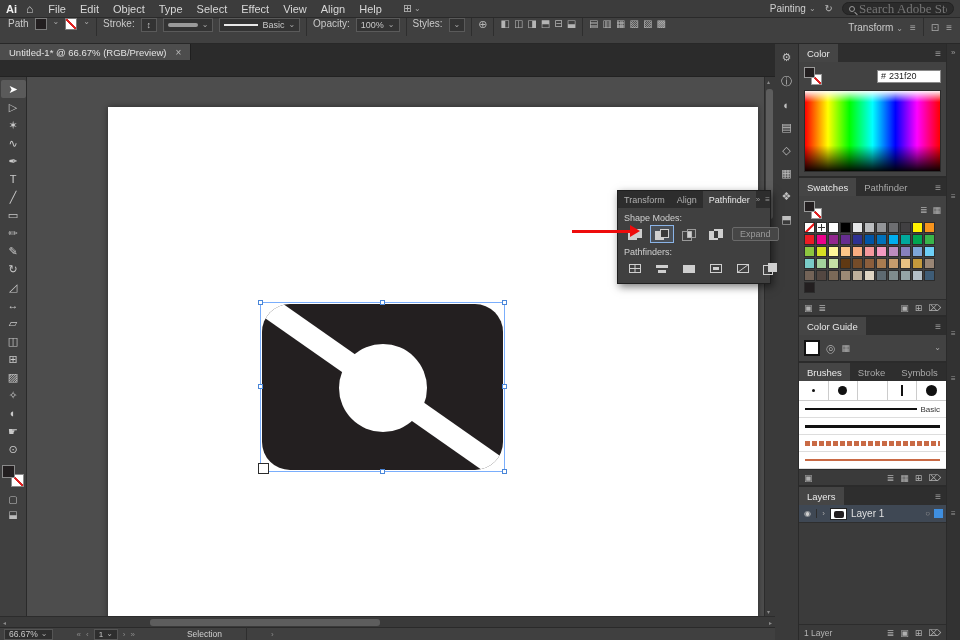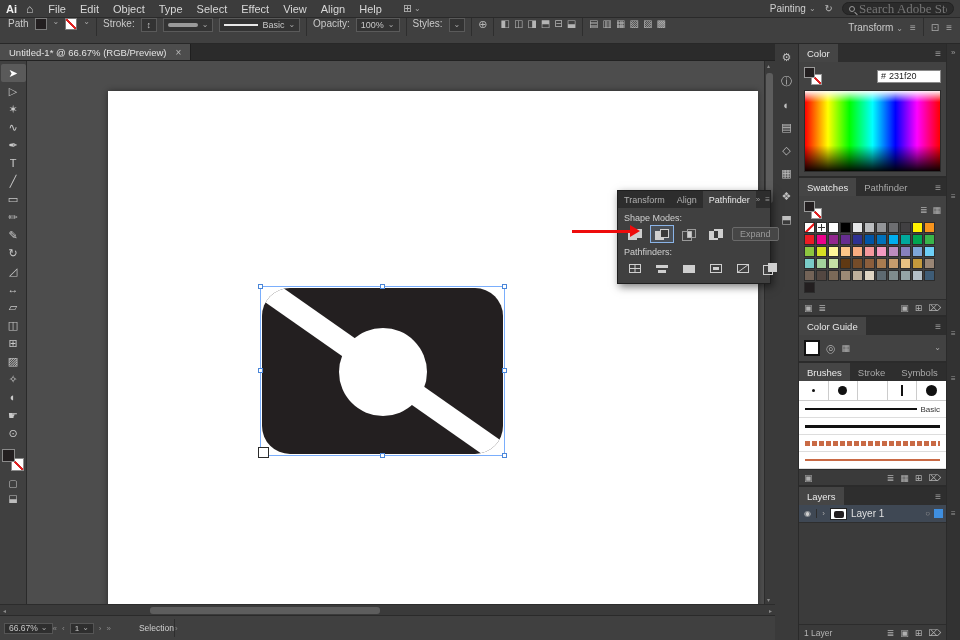--- a/index.html
+++ b/index.html
@@ -28,21 +28,21 @@
 .cb-swatch.stroke{background-color:#fff;background-image:linear-gradient(45deg,transparent 42%,#d22 42%,#d22 58%,transparent 58%)}
 .cb-box{height:14px;background:#333;border:1px solid #5a5a5a;display:flex;align-items:center;padding:0 4px;gap:4px;font-size:9px}
 .stepbox{width:16px;justify-content:center}
 .profline{width:30px;height:4px;background:#9a9a9a;border-radius:2px}
 .brushline{width:34px;height:2px;background:#e8e8e8}
 .icl{display:flex;gap:4px;color:#b5b5b5;font-size:10px}
 .cb-right{margin-left:auto;display:flex;align-items:center;gap:7px}
 
 .workarea{flex:1;display:flex;min-height:0}
 .doccol{width:775px;display:flex;flex-direction:column;min-height:0}
-.tabbar{height:17px;background:#2b2b2b;display:flex;align-items:flex-start;border-bottom:1px solid #222;flex:none}
+.tabbar{height:33px;background:#2b2b2b;display:flex;align-items:flex-start;border-bottom:1px solid #222;flex:none}
 .doctab{height:16px;background:#4d4d4d;color:#e3e3e3;font-size:9.5px;display:flex;align-items:center;gap:9px;padding:0 9px;border-right:1px solid #1f1f1f}
 .doctab .close{color:#bbb;font-size:10px}
 
 .docbody{flex:1;display:flex;min-height:0}
 .toolbar{width:27px;background:#404040;border-right:1px solid #2a2a2a;display:flex;flex-direction:column;align-items:center;padding-top:3px;flex:none}
 .tools{display:flex;flex-direction:column;align-items:center}
 .tool{width:25px;height:18px;display:flex;align-items:center;justify-content:center;font-size:11px;color:#c9c9c9}
 .tool:first-of-type{background:#5a5a5a;border-radius:2px;color:#fff}
 .fswrap{position:relative;width:22px;height:22px;margin-top:7px;flex:none}
 .fsw-stroke{position:absolute;right:0;bottom:0;width:13px;height:13px;border:1px solid #8a8a8a;background-color:#fff;background-image:linear-gradient(45deg,transparent 42%,#d22 42%,#d22 58%,transparent 58%)}
@@ -58,21 +58,21 @@
 .h{position:absolute;width:5px;height:5px;background:#fff;border:1px solid #4a86d8}
 .h.nw{left:-3px;top:-3px}.h.n{left:calc(50% - 3px);top:-3px}.h.ne{right:-3px;top:-3px}
 .h.w{left:-3px;top:calc(50% - 3px)}.h.e{right:-3px;top:calc(50% - 3px)}
 .h.sw{left:-3px;bottom:-3px}.h.s{left:calc(50% - 3px);bottom:-3px}.h.se{right:-3px;bottom:-3px}
 .vscroll{position:absolute;right:0;top:0;bottom:0;width:11px;background:#3a3a3a;border-left:1px solid #2c2c2c;font-size:6px;color:#8a8a8a;text-align:center}
 .vscroll .up{position:absolute;top:1px;left:2px}.vscroll .dn{position:absolute;bottom:1px;left:2px}
 .vthumb{position:absolute;top:12px;right:2px;width:7px;height:130px;background:#5d5d5d;border-radius:3px}
 .hscroll{height:11px;background:#3a3a3a;border-top:1px solid #2c2c2c;position:relative;display:flex;align-items:center;justify-content:space-between;padding:0 3px;font-size:6px;color:#8a8a8a;flex:none}
 .hthumb{position:absolute;left:150px;width:230px;height:7px;top:2px;background:#5d5d5d;border-radius:3px}
 
-.statusbar{height:13px;background:#404040;display:flex;align-items:center;gap:0;padding:12px 4px;font-size:8.5px;color:#c9c9c9;border-top:1px solid #2a2a2a;flex:none}
+.statusbar{height:13px;background:#404040;display:flex;align-items:center;gap:24px;padding:0 4px;font-size:8.5px;color:#c9c9c9;border-top:1px solid #2a2a2a;flex:none}
 .sbox{background:#2e2e2e;border:1px solid #555;height:11px;display:flex;align-items:center;padding:0 4px;gap:3px}
 .navg{display:flex;gap:5px;color:#8a8a8a;font-size:8px;align-items:center}
 .sel-label{margin-left:28px;color:#d0d0d0}
 
 .rightdock{flex:1;display:flex;min-width:0}
 .iconstrip{width:24px;background:#3a3a3a;border-right:1px solid #2a2a2a;display:flex;flex-direction:column;align-items:center;padding-top:7px;gap:10px;font-size:11px;color:#c0c0c0;flex:none}
 .panels{width:147px;display:flex;flex-direction:column;background:#3e3e3e;min-height:0}
 .farstrip{width:14px;background:#323232;border-left:1px solid #2a2a2a;position:relative;font-size:8px;color:#9a9a9a;flex:none}
 .fs-i{position:absolute;left:4px}
 .panel{border-bottom:2px solid #2b2b2b;flex:none}

